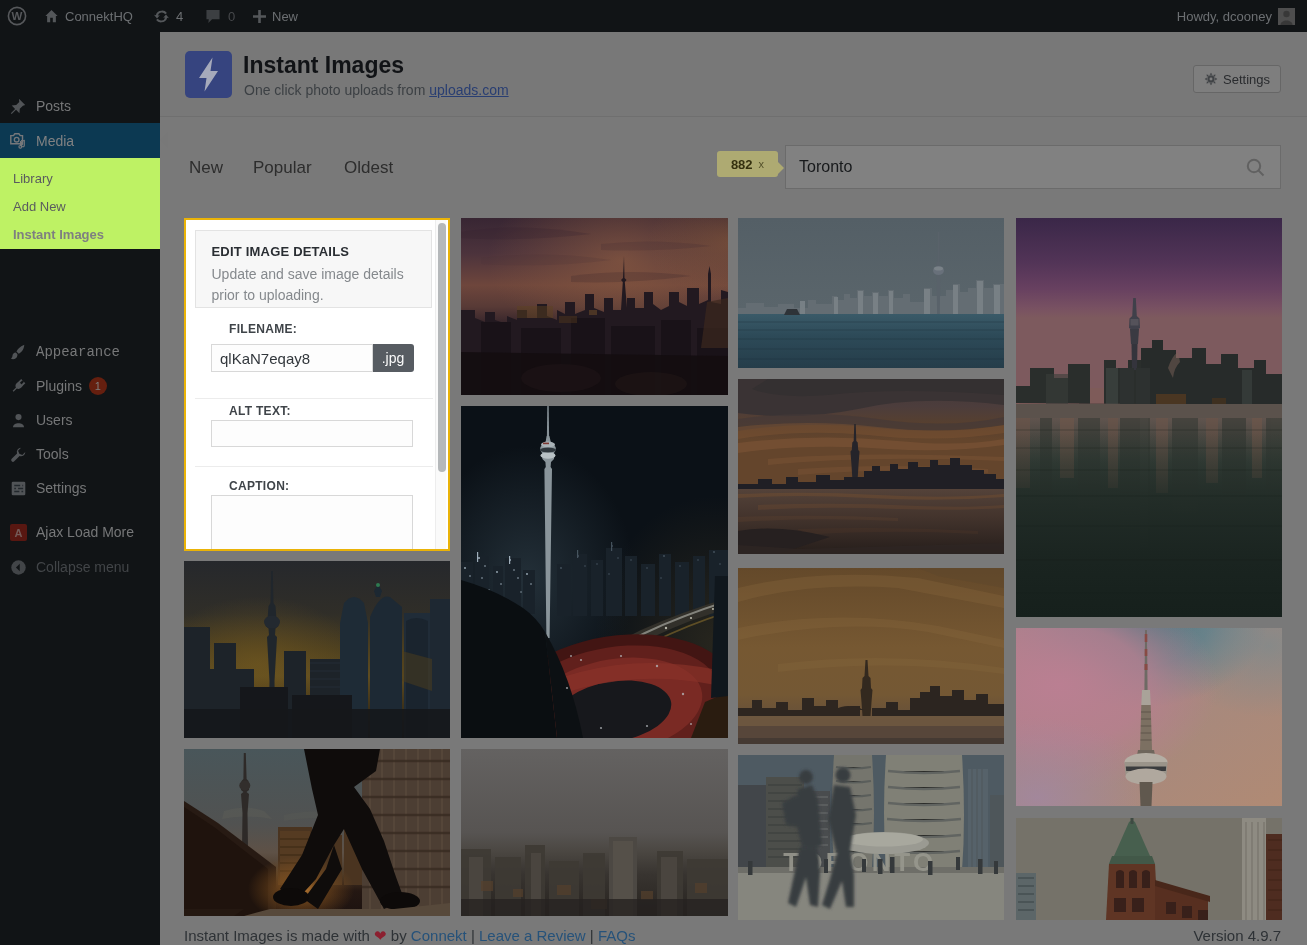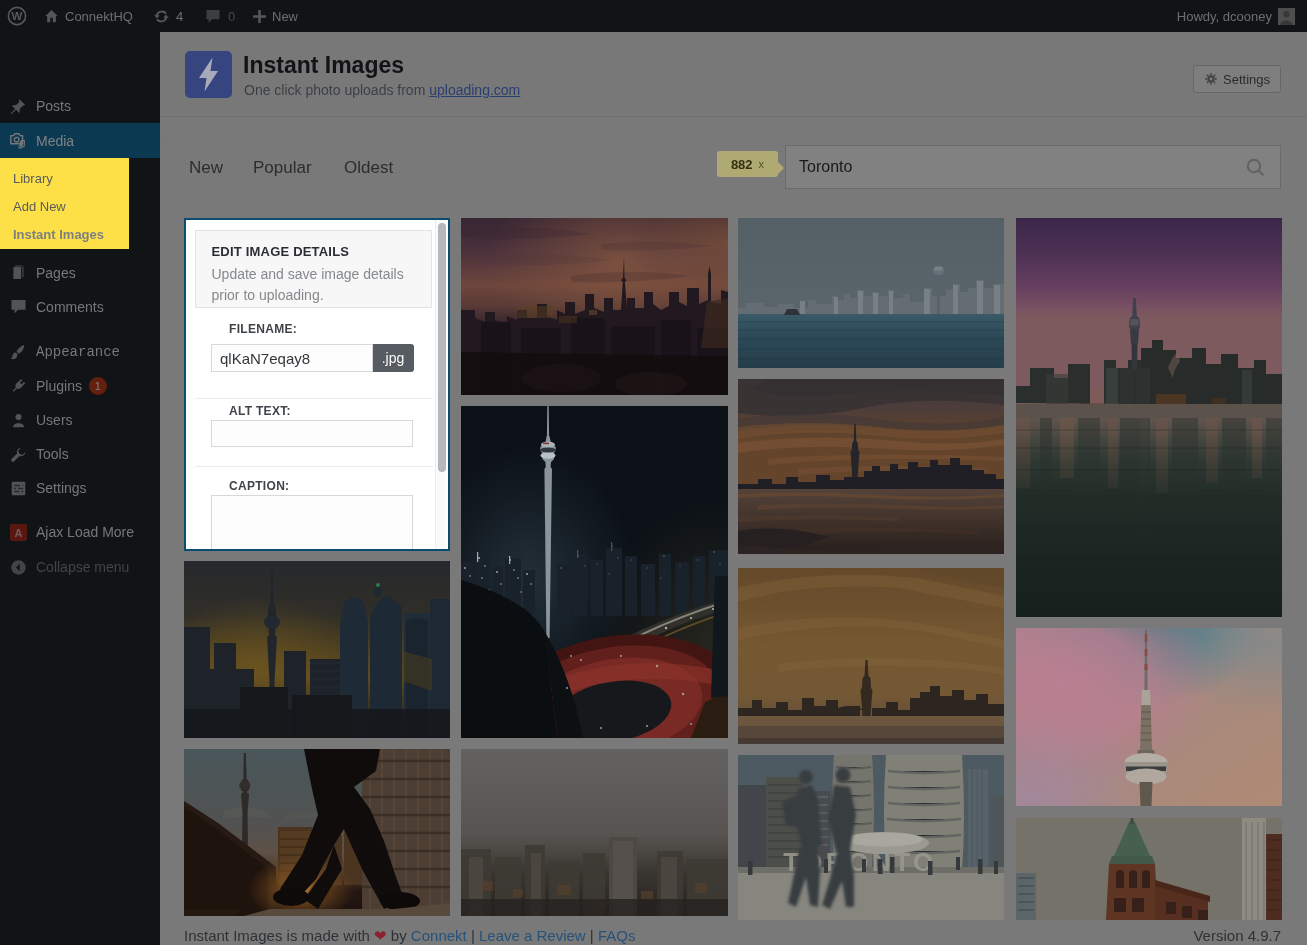--- a/index.html
+++ b/index.html
@@ -2,37 +2,37 @@
 <html><head>
 <meta charset="utf-8">
 <style>
 * { margin:0; padding:0; box-sizing:border-box; }
 html,body { width:1307px; height:945px; overflow:hidden; background:#797979; font-family:"Liberation Sans", sans-serif; }
 #adminbar { position:absolute; left:0; top:0; width:1307px; height:32px; background:#111416; color:#6b6e71; font-size:13px; z-index:100; }
 .abitem { position:absolute; top:0; height:32px; display:flex; align-items:center; color:#6c6f72; }
 #sidebar { position:absolute; left:0; top:32px; width:160px; height:913px; background:#111416; z-index:90; }
 .mi { position:absolute; left:0; width:160px; height:34px; display:flex; align-items:center; color:#767778; font-size:14px; }
 .mi .ic { width:20px; height:20px; margin-left:8px; margin-right:8px; display:flex; align-items:center; justify-content:center; color:#505355; }
-.sub { position:absolute; left:0; width:129px; background:#fde047; }
+.sub { position:absolute; left:0; width:160px; background:#bef264; }
 .si { position:absolute; left:13px; font-size:13px; color:#5a5c5f; }
 #content { position:absolute; left:160px; top:32px; width:1147px; height:913px; background:#797979; }
 #header { position:absolute; left:0; top:0; width:1147px; height:85px; background:#787878; border-bottom:1px solid #6f6f6f; }
 #hicon { position:absolute; left:25px; top:19px; width:47px; height:47px; border-radius:5px; background:#36447f; }
 #htitle { position:absolute; left:83px; top:20px; font-size:23px; font-weight:bold; color:#111316; }
 #hsub { position:absolute; left:84px; top:50px; font-size:14px; color:#3c4044; }
 #hsub a { color:#293e72; text-decoration:underline; }
 #settingsbtn { position:absolute; right:26px; top:33px; height:28px; padding:0 10px; background:#7e7e7e; border:1px solid #666666; border-radius:3px; font-size:13px; color:#292b2e; display:flex; align-items:center; gap:5px; }
 .tab { position:absolute; top:126px; font-size:17px; color:#2d2d2d; }
 #badge { position:absolute; left:557px; top:119px; width:61px; height:26px; background:#aeaa72; border-radius:3px; font-size:13px; color:#35310f; display:flex; align-items:center; justify-content:center; font-weight:bold; }
 #search { position:absolute; left:625px; top:113px; width:496px; height:44px; background:#818181; border:1px solid #6b6b6b; }
 #searchtxt { position:absolute; left:13px; top:12px; font-size:16px; color:#17191b; }
 .ph { position:absolute; overflow:hidden; }
 #footer { position:absolute; left:0; top:888px; width:1147px; height:25px; background:#797979; font-size:15px; color:#2e3236; }
 #footer a { color:#26527a; text-decoration:none; }
-#panel { position:absolute; left:24px; top:186px; width:266px; height:333px; background:#ffffff; border:2px solid #0c4a6e; z-index:60; overflow:hidden; }
+#panel { position:absolute; left:24px; top:186px; width:266px; height:333px; background:#ffffff; border:2px solid #eab308; z-index:60; overflow:hidden; }
 .plabel { position:absolute; font-size:12px; font-weight:bold; letter-spacing:0.3px; color:#3f4449;padding-left:18px; }
 .pinput { position:absolute; background:#fdfdfd; border:1px solid #d8d8d8; }
 .pdiv { position:absolute; left:8.5px; width:238px; border-top:1px solid #ececec; }
 #pscroll { position:absolute; right:2px; top:0px; width:11px; height:329px; background:#fafafa; border-left:1px solid #ededed; }
 #pthumb { position:absolute; left:1.5px; top:3px; width:8px; height:249px; background:#b5b8ba; border-radius:4px; }
 </style>
 </head>
 <body>
 <div id="adminbar">
   <div class="abitem" style="left:7px;">
@@ -90,31 +90,20 @@
           <path d="M14 9 V16.5 A1.5 1.5 0 1 1 12.5 15 L12.8 15.1 V10.5 L17 9.5 V14.8 A1.5 1.5 0 1 1 15.5 13.4" fill="none" stroke="#75777a" stroke-width="1.3"></path>
         </svg>
       </span>Media
     <div style="position:absolute;right:-8px;top:9px;width:0;height:0;border:8px solid transparent;border-right-color:#787878;border-left:none;"></div>
   </div>
   <div class="sub" style="top:126px;height:91px;">
     <div class="si" style="top:13px;">Library</div>
     <div class="si" style="top:41px;">Add New</div>
     <div class="si" style="top:69px;color:#7e7f81;font-weight:bold;">Instant Images</div>
   </div>
-  <div class="mi" style="top:224px;"><span class="ic">
-        <svg width="17" height="18" viewBox="0 0 20 20">
-          <path d="M4 3 H13 V17 H4 Z" fill="#515457"></path>
-          <path d="M14 2 H16 V15 H14 Z M6 1 H14 V2.5 H6 Z" fill="#383b3e"></path>
-        </svg>
-      </span>Pages</div>
-  <div class="mi" style="top:258px;"><span class="ic">
-        <svg width="17" height="16" viewBox="0 0 17 17">
-          <path d="M1 1 H16 V11.5 H8 L4 15.5 L4.5 11.5 H1 Z" fill="#515457"></path>
-        </svg>
-      </span>Comments</div>
   <div class="mi" style="top:303px;font-family:Liberation Mono, monospace;"><span class="ic">
         <svg width="18" height="18" viewBox="0 0 20 20">
           <path d="M17 2 C12 4 9.5 7 8.3 9.5 L10.8 12 C13.5 10.7 16.5 8 17 2 Z M7.5 10.5 C5.5 10.5 4 12 3.8 14.5 C3.6 16 3 16.8 2 17.3 C3.5 18.3 6 18.2 7.6 17 C9 16 9.6 14 9.3 12.3 Z" fill="#515457"></path>
         </svg>
       </span>Appearance</div>
   <div class="mi" style="top:337px;"><span class="ic">
         <svg width="18" height="18" viewBox="0 0 20 20">
           <path d="M13.5 2 V6 H11.5 V2 H9 V6 H7 V2 M7 6 H13.8 V9 C13.8 11 12.5 12.5 11 12.8 V18 H9.6 V12.8 C8 12.5 6.8 11 6.8 9 Z" fill="#515457" transform="rotate(45 10 10)"></path>
         </svg>
       </span>Plugins
@@ -149,21 +138,21 @@
           <path d="M11.5 5.5 L7 10 L11.5 14.5 Z" fill="#111416"></path>
         </svg>
       </span>Collapse menu</div>
 </div>
 <div id="content">
   <div id="header">
     <div id="hicon"><svg width="47" height="47" viewBox="0 0 47 47">
           <path d="M27.5 6.5 L14 27 L21.5 27 L19.5 40.5 L33 20 L25.5 20 Z" fill="#a6aabb"></path>
         </svg></div>
     <div id="htitle">Instant Images</div>
-    <div id="hsub">One click photo uploads from <a>uploading.com</a></div>
+    <div id="hsub">One click photo uploads from <a>uploads.com</a></div>
     <div id="settingsbtn"><svg width="14" height="14" viewBox="0 0 20 20">
           <path d="M10 1 L12 4 H8 Z M10 19 L8 16 H12 Z M1 10 L4 8 V12 Z M19 10 L16 12 V8 Z M3.6 3.6 L7 4.3 L4.3 7 Z M16.4 16.4 L13 15.7 L15.7 13 Z M16.4 3.6 L15.7 7 L13 4.3 Z M3.6 16.4 L4.3 13 L7 15.7 Z" fill="#404346"></path>
           <circle cx="10" cy="10" r="5.2" fill="#404346"></circle>
           <circle cx="10" cy="10" r="2.1" fill="#7e7e7e"></circle>
         </svg>Settings</div>
   </div>
   <div class="tab" style="left:29px;">New</div>
   <div class="tab" style="left:93px;">Popular</div>
   <div class="tab" style="left:184px;">Oldest</div>
   <div id="badge">882 <span style="font-weight:normal;font-size:11px;color:#54512a;margin-left:6px;">x</span>

